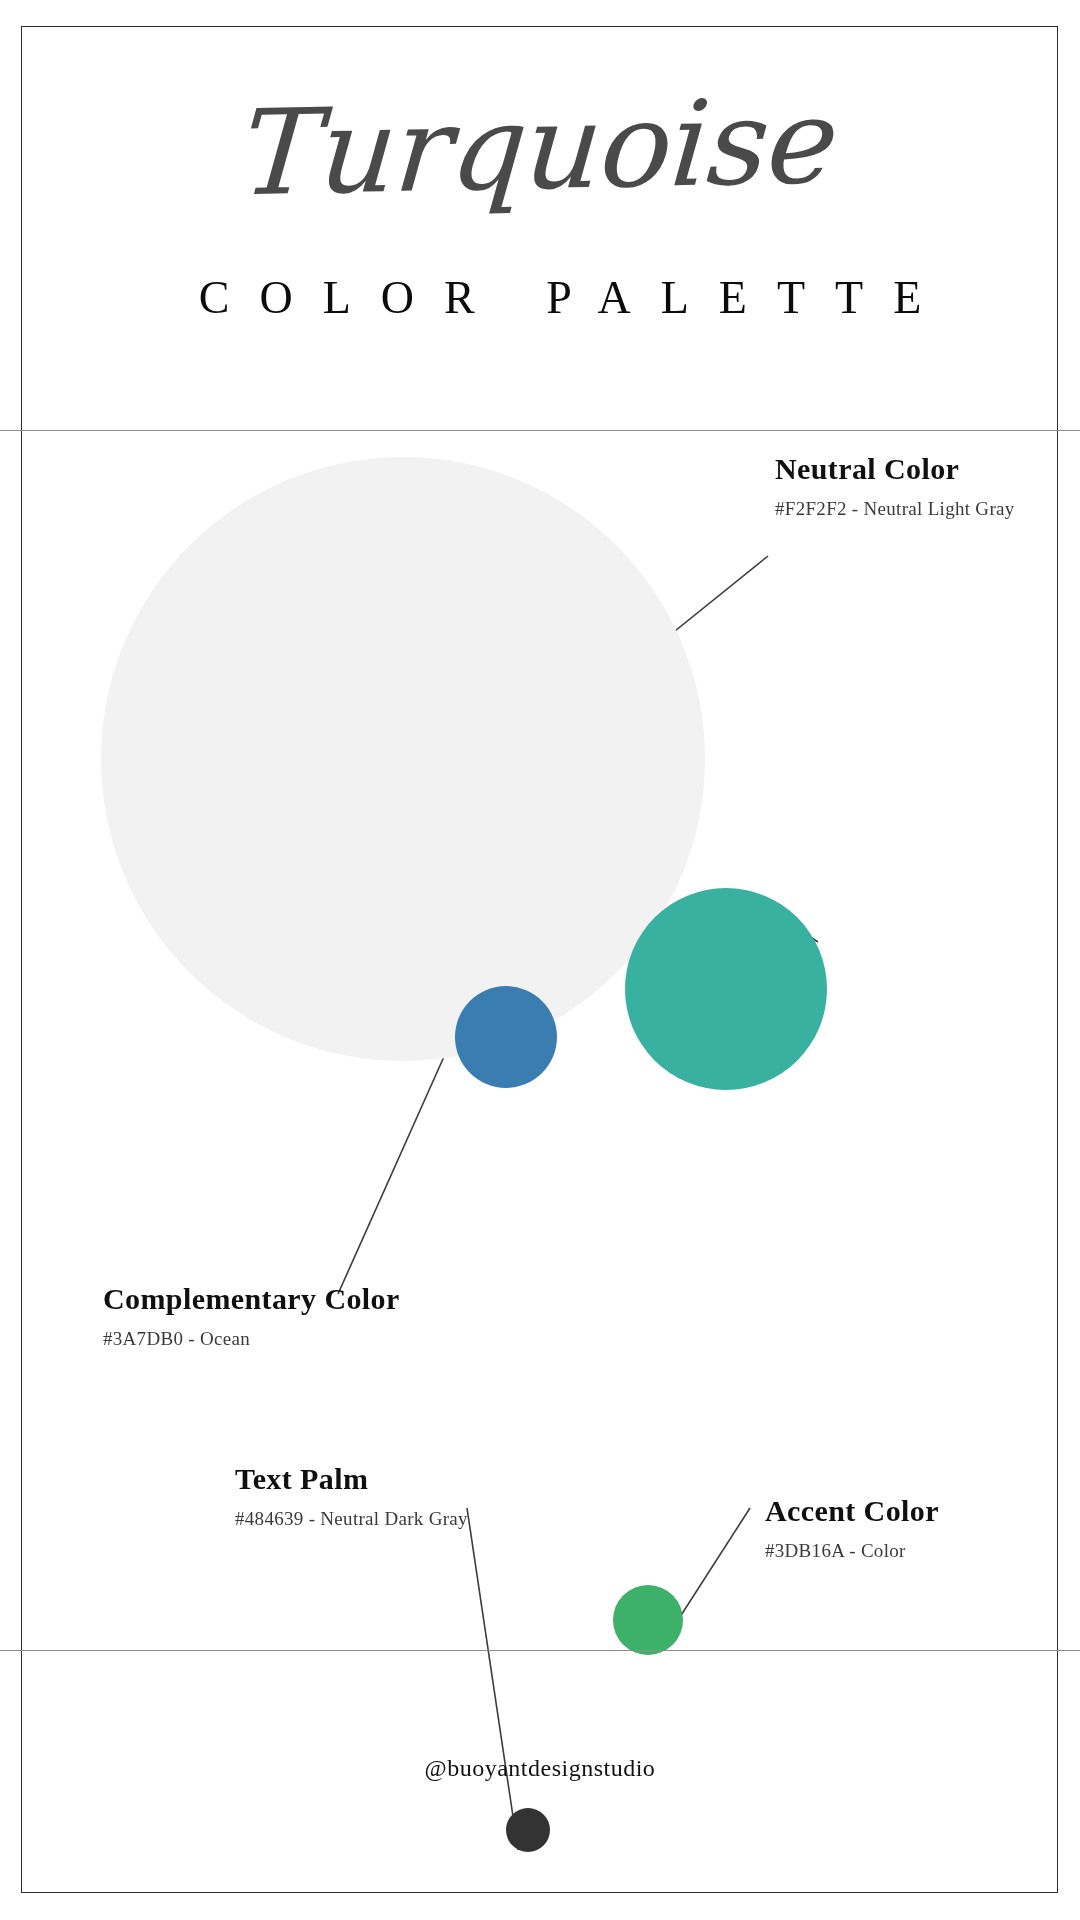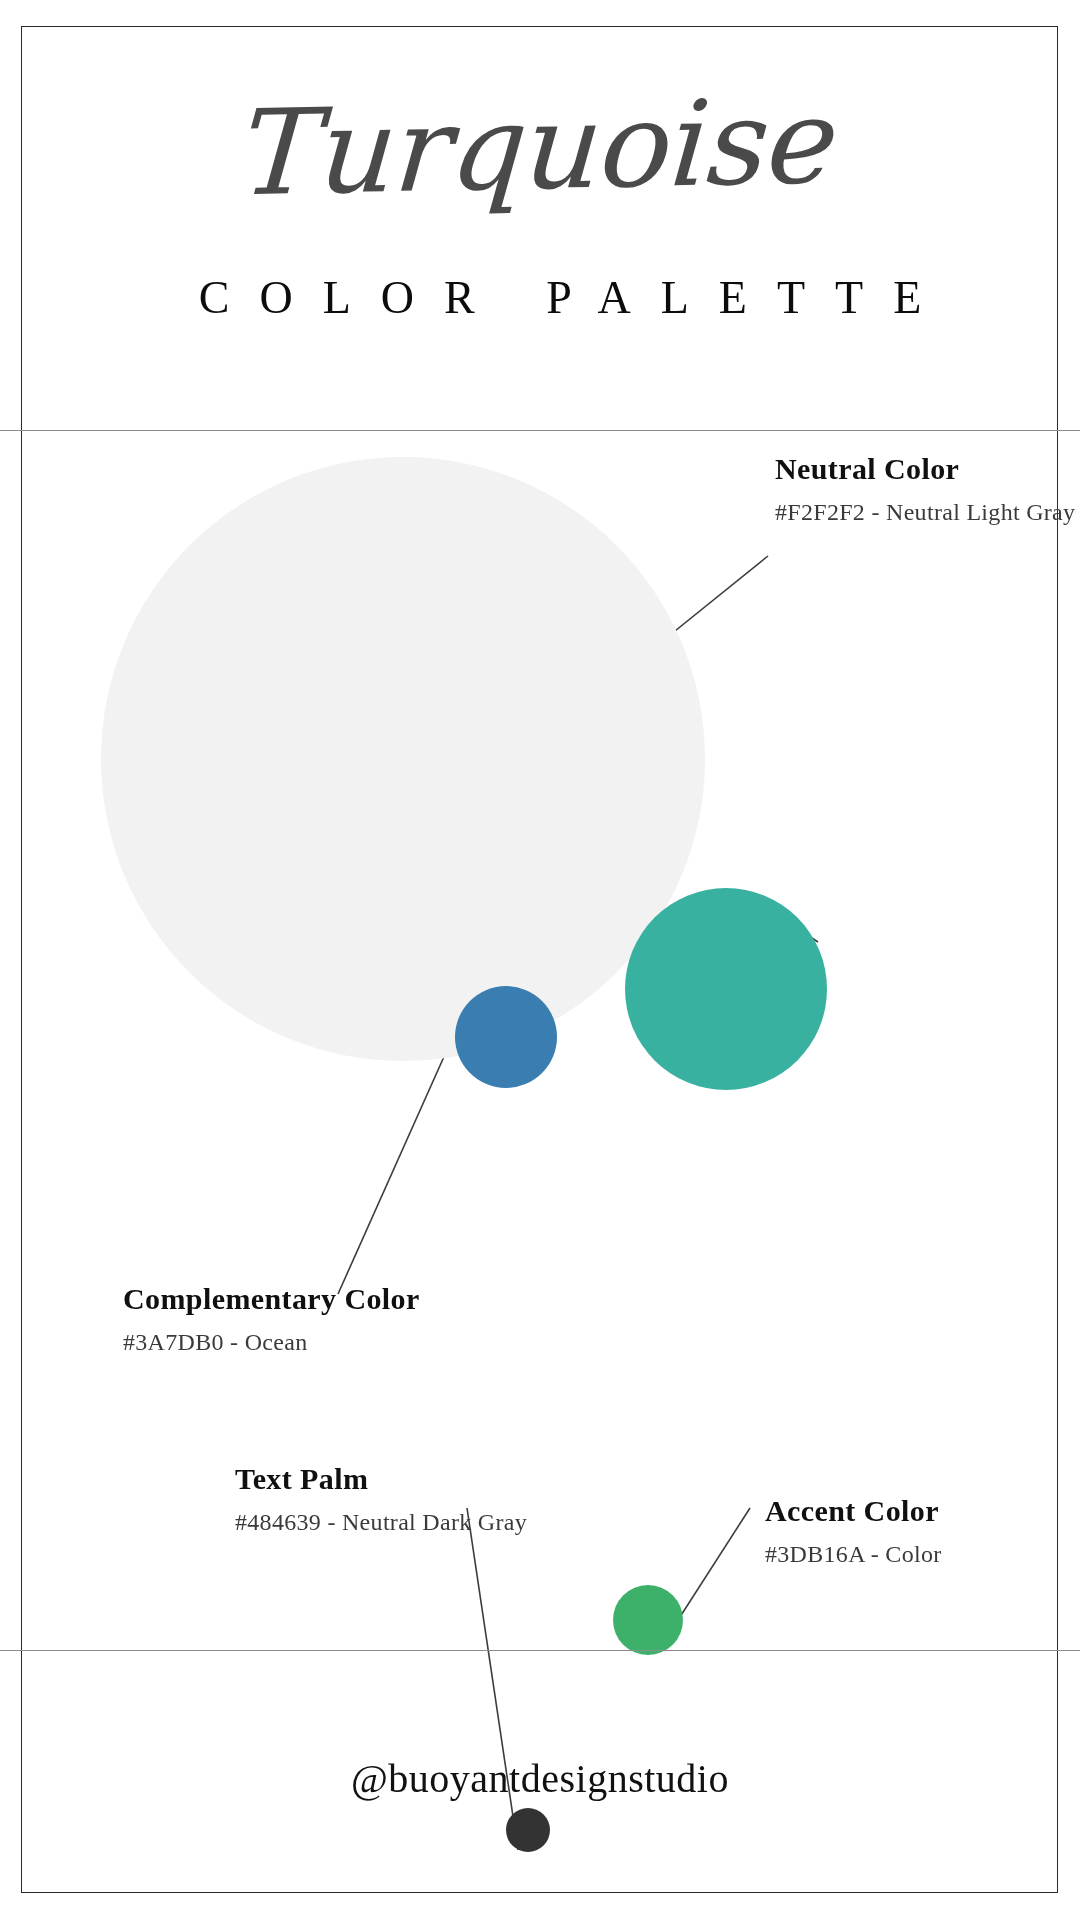--- a/index.html
+++ b/index.html
@@ -129,49 +129,49 @@
   .annotation .ann-title {
     font-family: "Liberation Serif", "DejaVu Serif", serif;
     font-size: 30px;
     color: #101010;
     letter-spacing: 0.4px;
     line-height: 1.1;
     font-weight: bold;
   }
   .annotation .ann-hex {
     font-family: "Liberation Serif", "DejaVu Serif", serif;
-    font-size: 24px;
+    font-size: 19px;
     color: #3a3a3a;
     letter-spacing: 0.3px;
     margin-top: 14px;
     line-height: 1.1;
   }
 
   #ann-neutral        { left: 775px; top: 22px; }
   #ann-signature      { left: 823px; top: 408px; }
-  #ann-complementary  { left: 103px; top: 852px; margin-left: 20px; }
+  #ann-complementary  { left: 103px; top: 852px; }
   #ann-text           { left: 235px; top: 1032px; }
   #ann-accent         { left: 765px; top: 1032px; margin-top: 32px; }
 
   
   #footer {
     position: absolute;
     left: 0;
     top: 1650px;
     width: 1080px;
     height: 243px;
   }
   .handle {
     position: absolute;
     left: 0;
     top: 105px;
     width: 1080px;
     text-align: center;
     font-family: "Liberation Serif", "DejaVu Serif", serif;
-    font-size: 40px;
+    font-size: 24px;
     color: #111111;
     letter-spacing: 0.5px;
   }
 </style>
 </head>
 <body>
 
 <div id="poster">
 
   <div class="frame-border"></div>

